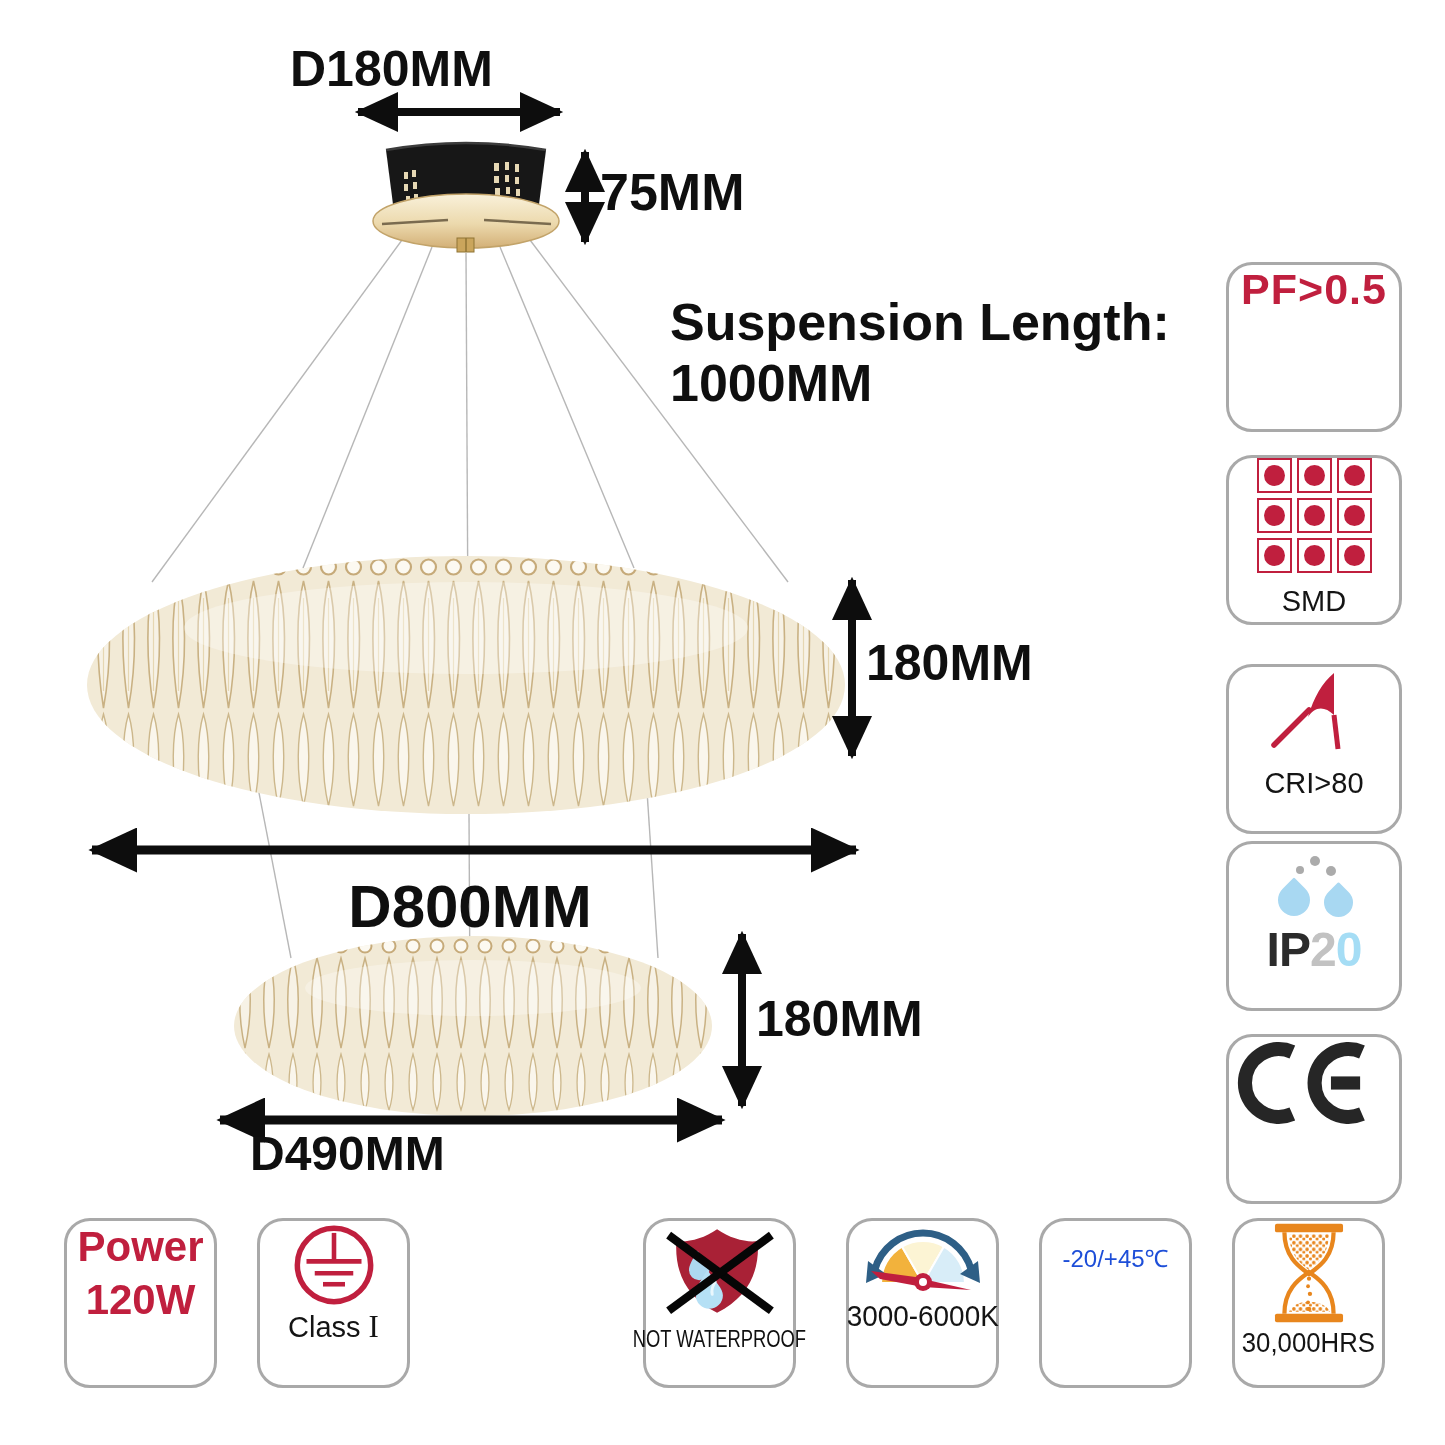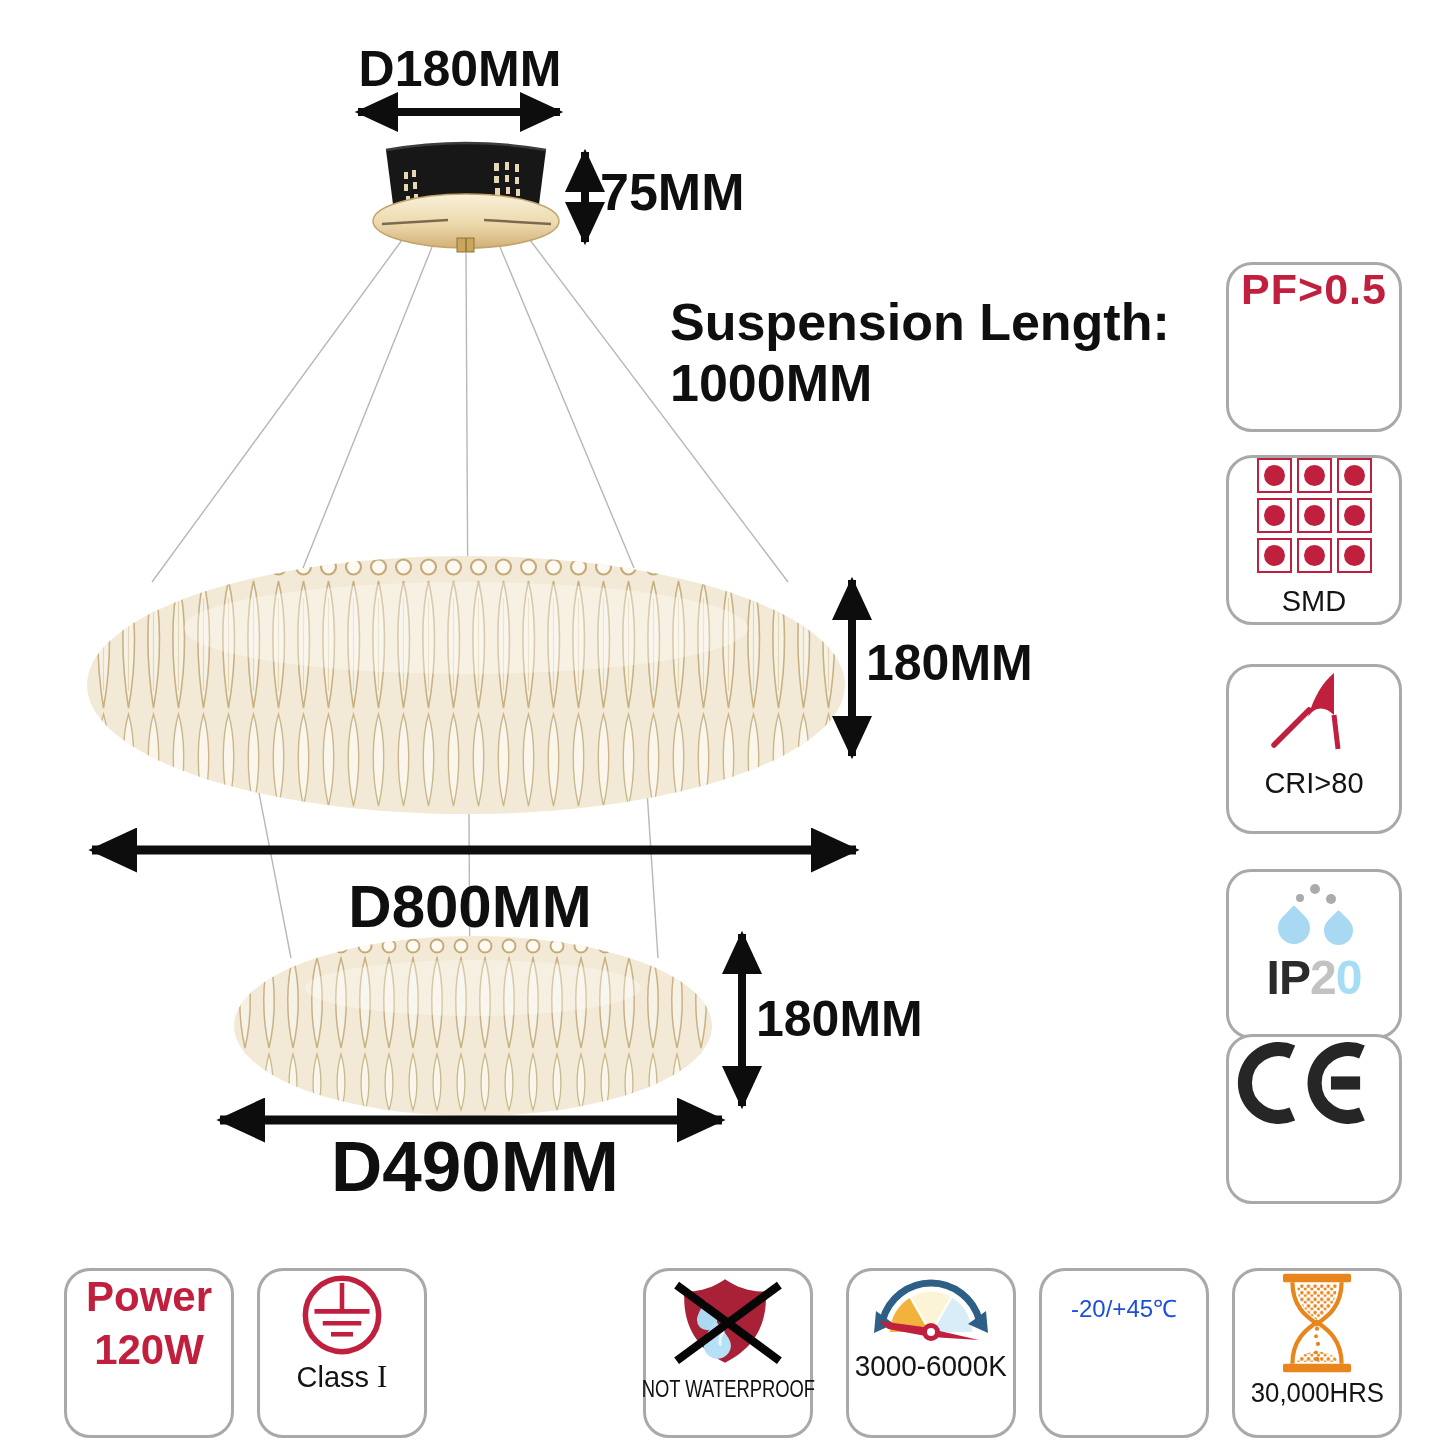--- a/index.html
+++ b/index.html
@@ -8,35 +8,35 @@
     --drop_blue:#a8d8f2; --ip_gray:#c2c2c2; --gold:#c9ae7d; --wire_gray:#b7b7b7;
   }
   html,body{margin:0;padding:0;background:#fff;}
   body{font-family:"Liberation Sans",sans-serif;}
   .stage{position:relative;width:1445px;height:1445px;background:#ffffff;overflow:hidden;}
   svg{display:block;}
   .art{position:absolute;left:0;top:0;}
 
   
   .dim{position:absolute;color:var(--black_text);font-weight:700;white-space:nowrap;}
-  .dim.d180{left:290px;top:40px;width:340px;text-align:center;font-size:50px;}
+  .dim.d180{left:290px;top:40px;width:340px;text-align:left;font-size:50px;}
   .dim.h75{left:600px;top:162px;font-size:52px;}
   .dim.susp{left:670px;top:292px;font-size:52px;line-height:1.18;}
   .dim.h180big{left:866px;top:634px;font-size:50px;}
   .dim.d800{left:240px;top:872px;width:460px;text-align:center;font-size:60px;}
   .dim.h180small{left:756px;top:990px;font-size:50px;}
-  .dim.d490{left:250px;top:1126px;width:450px;text-align:center;font-size:71px;}
+  .dim.d490{left:250px;top:1126px;width:450px;text-align:left;font-size:48px;}
 
   
   .badge{position:absolute;background:#fff;border:3px solid var(--badge_border);
          border-radius:26px;display:flex;flex-direction:column;align-items:center;
          justify-content:flex-start;box-sizing:border-box;}
   .badge.side{left:1226px;width:176px;height:170px;}
-  .b-pf{top:262px;} .b-smd{top:455px;} .b-cri{top:664px;} .b-ip{top:869px;border-radius:25px;} .b-ce{top:1034px;}
-  .badge.bottom{top:1268px;width:170px;height:170px;}
+  .b-pf{top:262px;} .b-smd{top:455px;} .b-cri{top:664px;} .b-ip{top:841px;} .b-ce{top:1034px;}
+  .badge.bottom{top:1218px;width:153px;height:170px;}
   .b-power{left:64px;} .b-class{left:257px;} .b-lumen{left:450px;} .b-nw{left:643px;}
   .b-kelvin{left:846px;} .b-temp{left:1039px;} .b-hours{left:1232px;}
 
   .pf-text{color:var(--crimson);font-size:43px;font-weight:700;letter-spacing:1px;}
   .badge-label{color:#141414;font-size:29px;margin-top:12px;letter-spacing:0;}
   .smd-grid{display:grid;grid-template-columns:repeat(3,35px);grid-gap:5px;}
   .smd-cell{width:35px;height:35px;border:2.5px solid var(--crimson);background:#fff;
             box-sizing:border-box;display:flex;align-items:center;justify-content:center;}
   .smd-cell::after{content:"";width:21px;height:21px;border-radius:50%;background:var(--crimson);}
 

